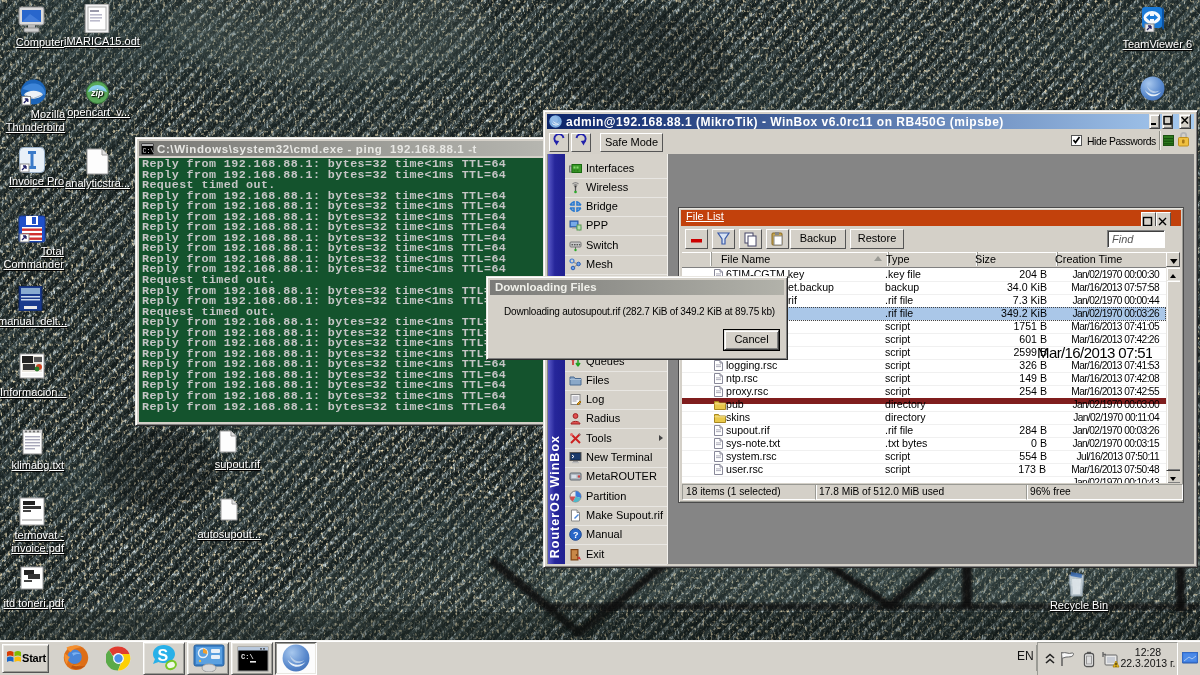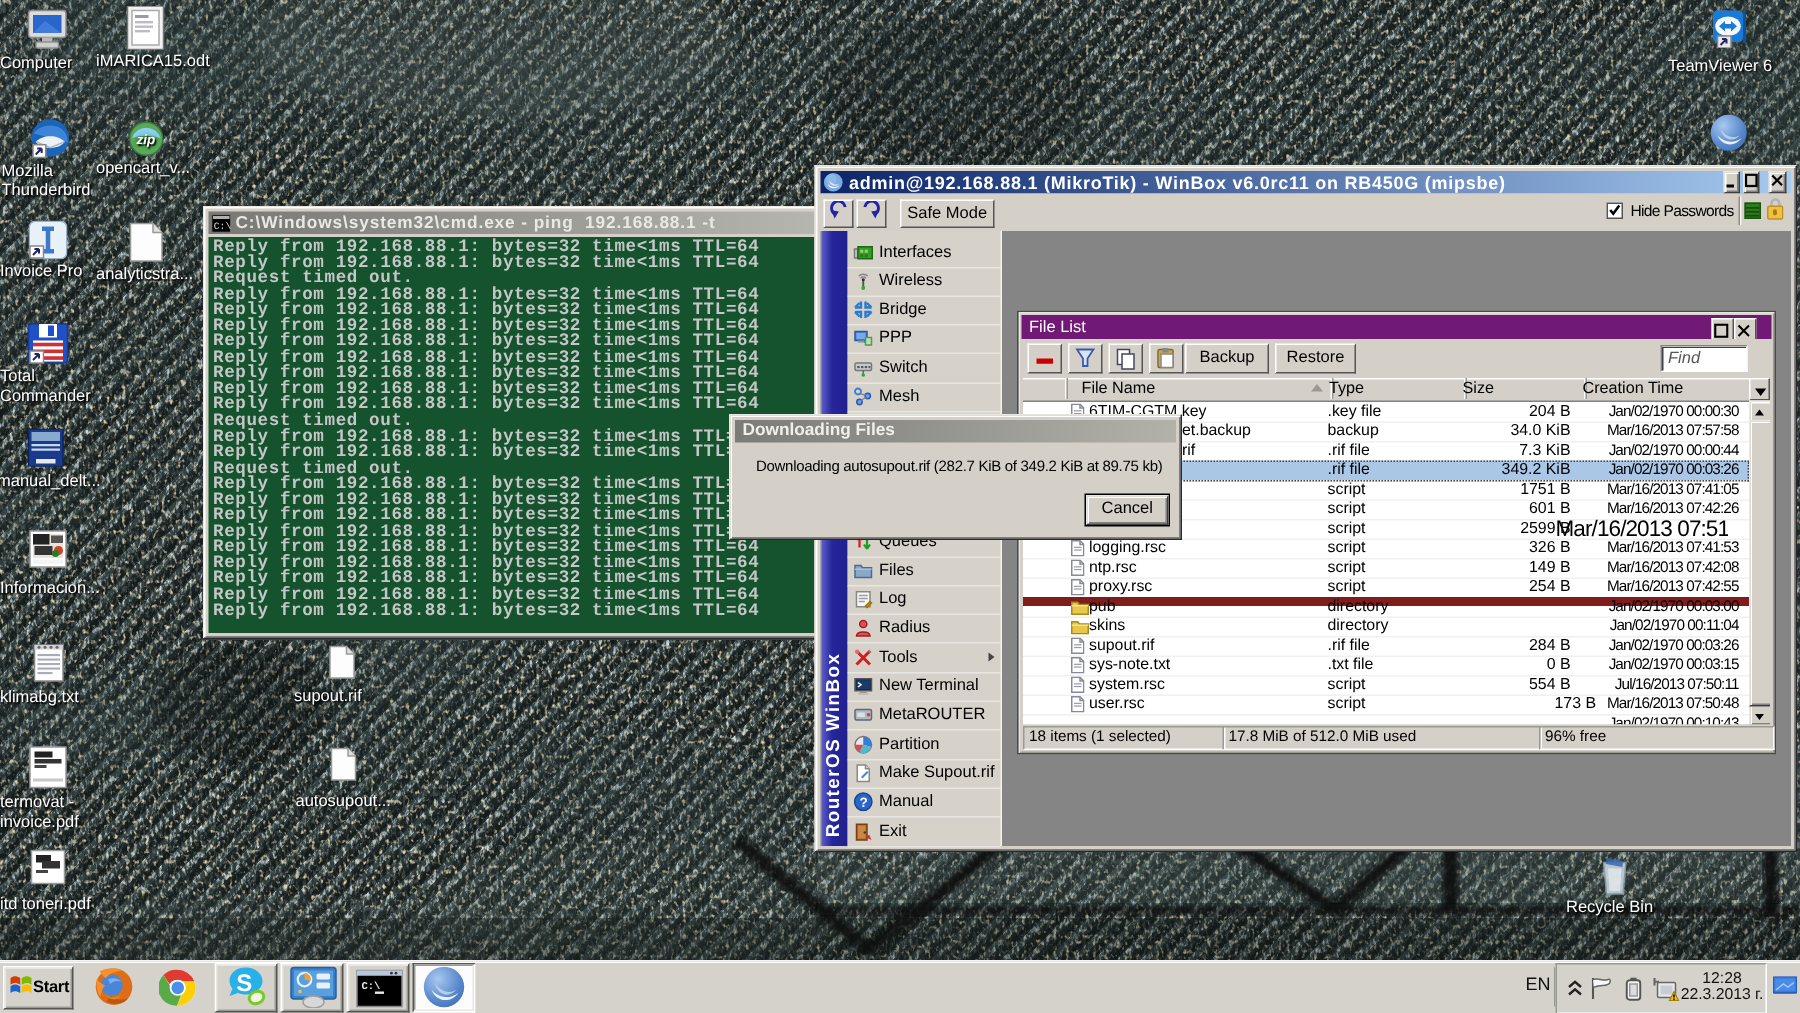--- a/index.html
+++ b/index.html
@@ -6,21 +6,21 @@
 body{width:1200px;height:675px;overflow:hidden;font-family:"Liberation Sans",sans-serif;-webkit-font-smoothing:antialiased;background:#20292a;position:relative;}
 #desk{position:absolute;left:0;top:0;width:1200px;height:675px;overflow:hidden;}
 #bgbase{position:absolute;left:0;top:0;width:1200px;height:641px;z-index:0;
 background-color:#1e2726;
 background-image:
  repeating-linear-gradient(90deg, rgba(8,14,15,0.18) 0 1.5px, rgba(0,0,0,0) 1.5px 4px),
  repeating-linear-gradient(135deg, rgba(100,118,122,0.34) 0 3.3px, rgba(30,42,44,0.08) 4.4px 6.6px, rgba(8,14,15,0.42) 7.1px 9.9px, rgba(30,42,44,0.08) 10.4px 11px);}
 #bgn1{position:absolute;left:0;top:0;width:1200px;height:641px;z-index:0;
  -webkit-mask-image:repeating-linear-gradient(135deg, rgba(0,0,0,1) 0 4.4px, rgba(0,0,0,0.3) 4.4px 11px);}
 #bgov{position:absolute;left:0;top:0;z-index:0;}
-.dicon{position:absolute;z-index:1;text-align:left;color:#fff;font-size:11px;line-height:13px;text-shadow:1px 1px 1px rgba(0,0,0,0.95),0 0 3px rgba(0,0,0,0.7);}
+.dicon{position:absolute;z-index:1;text-align:right;color:#fff;font-size:11px;line-height:13px;text-shadow:1px 1px 1px rgba(0,0,0,0.95),0 0 3px rgba(0,0,0,0.7);text-decoration:underline;}
 .dicon svg{display:block;margin:0 auto 2px auto;}
 .btn{background:#d4d0c8;border:1px solid;border-color:#e9e7e2 #404040 #404040 #e9e7e2;box-shadow:inset 1px 1px 0 #fff,inset -1px -1px 0 #808080;}
 
 #cmd{position:absolute;left:135px;top:137px;width:410px;height:287px;z-index:2;background:#d4d0c8;border:1px solid;border-color:#e9e7e2 #2a2a2a #2a2a2a #e9e7e2;box-shadow:inset 1px 1px 0 #fff,inset -1px -1px 0 #808080;}
 #cmdtitle{position:absolute;left:3px;top:3px;right:3px;height:15px;background:linear-gradient(90deg,#787874,#b6b6b0);display:flex;align-items:center;padding-left:2px;}
 #cmdtitle .t{color:#e8e8e4;font-weight:bold;font-size:11.5px;margin-left:3px;white-space:nowrap;letter-spacing:0.6px;}
 #cmdbody{position:absolute;left:3px;top:20px;right:3px;bottom:3px;background:#14532d;overflow:hidden;}
 #cmdbody pre{margin:0;padding:1px 0 0 3px;font-family:"Liberation Mono",monospace;font-weight:bold;font-size:11.7px;line-height:10.55px;letter-spacing:0.42px;color:#c6c6c6;}
 
 #wb{position:absolute;left:543px;top:110px;width:653px;height:456px;z-index:3;background:#d4d0c8;border:1px solid;border-color:#e9e7e2 #2a2a2a #2a2a2a #e9e7e2;box-shadow:inset 1px 1px 0 #fff,inset -1px -1px 0 #808080;}
@@ -32,21 +32,21 @@
 #wbcontent{position:absolute;left:3px;top:43px;right:3px;bottom:3px;background:#858585;}
 #strip{position:absolute;left:1px;top:0;width:17px;bottom:0;background:linear-gradient(90deg,#5a5ac8,#26269a 40%,#202090);}
 #strip .vt{position:absolute;left:0px;bottom:6px;width:17px;color:#fff;font-size:12.5px;font-weight:bold;writing-mode:vertical-rl;transform:rotate(180deg);letter-spacing:1px;white-space:nowrap;}
 #sidemenu{position:absolute;left:18px;top:0;width:102px;bottom:0;background:#d6d2ca;border-right:1px solid #f4f2ee;}
 .mitem{position:absolute;left:0;width:100%;height:19px;font-size:11px;color:#000;}
 .mitem .ic{position:absolute;left:4px;top:3px;width:13px;height:13px;}
 .mitem .tx{position:absolute;left:21px;top:3px;white-space:nowrap;}
 .mitem .arrow{position:absolute;right:4px;top:6px;width:0;height:0;border-left:4px solid #444;border-top:3px solid transparent;border-bottom:3px solid transparent;}
 
 #fl{position:absolute;left:131px;top:53px;width:504px;height:294px;background:#d4d0c8;border:1px solid #4a4a4a;box-shadow:inset 1px 1px 0 #e8e6e0,inset -1px -1px 0 #9a9a94;}
-#fltitle{position:absolute;left:2px;top:2px;right:2px;height:16px;background:#701a75;color:#fff;font-size:11px;display:flex;align-items:center;}
+#fltitle{position:absolute;left:2px;top:2px;right:2px;height:16px;background:#c2410c;color:#fff;font-size:11px;display:flex;align-items:flex-start;text-decoration:underline;}
 #fltitle .t{margin-left:5px;}
 .flbtn{position:absolute;top:4px;width:13px;height:13px;background:#d4d0c8;border:1px solid;border-color:#fff #555 #555 #fff;}
 #fltool{position:absolute;left:2px;top:18px;right:2px;height:26px;background:#d4d0c8;}
 #flgrid{position:absolute;left:3px;top:44px;right:3px;bottom:19px;background:#fff;overflow:hidden;}
 #flhead{position:absolute;left:0;top:0;right:0;height:15px;background:#d4d0c8;font-size:10.8px;color:#000;border-bottom:1px solid #808080;box-shadow:inset 0 1px 0 #fff;}
 .hcell{position:absolute;top:0;height:14px;border-right:1px solid #9a9a94;box-shadow:inset -1px 0 0 #fff;padding-left:8px;line-height:15px;}
 .frow{position:absolute;left:0;right:14px;height:13px;font-size:10.6px;white-space:nowrap;}
 .fcell{position:absolute;top:0;height:13px;line-height:13.5px;overflow:hidden;}
 #flstatus{position:absolute;left:3px;bottom:3px;right:3px;height:16px;background:#d4d0c8;font-size:10.2px;}
 .stcell{position:absolute;top:1px;height:14px;border:1px solid;border-color:#9a9a94 #fff #fff #9a9a94;line-height:14px;padding-left:3px;}
@@ -693,21 +693,21 @@
                 <div class="fcell" style="left:289px;width:76px;text-align:right;padding-right:3px;">284 B</div>
                 <div class="fcell" style="left:369px;width:108px;text-align:right;padding-right:7px;font-size:10.2px;letter-spacing:-0.6px;">Jan/02/1970 00:03:26</div>
               </div>
               <div class="frow" style="top:184.5px;border-bottom:1px solid #f0f0f0;">
                 <div class="fcell" style="left:31px;width:168px;"><span style="position:relative;padding-left:12px;left:1px;"><svg width="9" height="11" viewBox="0 0 9 11" style="position:absolute;left:0;top:1px;">
                       <path d="M0.5,0.5 L6,0.5 L8.5,3 L8.5,10.5 L0.5,10.5 Z" fill="#fff" stroke="#889"></path>
                       <path d="M6,0.5 L6,3 L8.5,3" fill="none" stroke="#889"></path>
                       <rect x="2" y="4.5" width="5" height="0.8" fill="#99a"></rect>
                       <rect x="2" y="6.3" width="5" height="0.8" fill="#99a"></rect>
                     </svg>sys-note.txt</span></div>
-                <div class="fcell" style="left:203px;width:85px;">.txt file</div>
+                <div class="fcell" style="left:203px;width:85px;">.txt bytes</div>
                 <div class="fcell" style="left:289px;width:76px;text-align:right;padding-right:3px;">0 B</div>
                 <div class="fcell" style="left:369px;width:108px;text-align:right;padding-right:7px;font-size:10.2px;letter-spacing:-0.6px;">Jan/02/1970 00:03:15</div>
               </div>
               <div class="frow" style="top:197.5px;border-bottom:1px solid #f0f0f0;">
                 <div class="fcell" style="left:31px;width:168px;"><span style="position:relative;padding-left:12px;left:1px;"><svg width="9" height="11" viewBox="0 0 9 11" style="position:absolute;left:0;top:1px;">
                       <path d="M0.5,0.5 L6,0.5 L8.5,3 L8.5,10.5 L0.5,10.5 Z" fill="#fff" stroke="#889"></path>
                       <path d="M6,0.5 L6,3 L8.5,3" fill="none" stroke="#889"></path>
                       <rect x="2" y="4.5" width="5" height="0.8" fill="#99a"></rect>
                       <rect x="2" y="6.3" width="5" height="0.8" fill="#99a"></rect>
                     </svg>system.rsc</span></div>
@@ -716,21 +716,21 @@
                 <div class="fcell" style="left:369px;width:108px;text-align:right;padding-right:7px;font-size:10.2px;letter-spacing:-0.6px;">Jul/16/2013 07:50:11</div>
               </div>
               <div class="frow" style="top:210.5px;border-bottom:1px solid #f0f0f0;">
                 <div class="fcell" style="left:31px;width:168px;"><span style="position:relative;padding-left:12px;left:1px;"><svg width="9" height="11" viewBox="0 0 9 11" style="position:absolute;left:0;top:1px;">
                       <path d="M0.5,0.5 L6,0.5 L8.5,3 L8.5,10.5 L0.5,10.5 Z" fill="#fff" stroke="#889"></path>
                       <path d="M6,0.5 L6,3 L8.5,3" fill="none" stroke="#889"></path>
                       <rect x="2" y="4.5" width="5" height="0.8" fill="#99a"></rect>
                       <rect x="2" y="6.3" width="5" height="0.8" fill="#99a"></rect>
                     </svg>user.rsc</span></div>
                 <div class="fcell" style="left:203px;width:85px;">script</div>
-                <div class="fcell" style="left:306px;width:76px;text-align:right;padding-right:3px;">173 B</div>
+                <div class="fcell" style="left:288px;width:76px;text-align:right;padding-right:3px;">173 B</div>
                 <div class="fcell" style="left:369px;width:108px;text-align:right;padding-right:7px;font-size:10.2px;letter-spacing:-0.6px;">Mar/16/2013 07:50:48</div>
               </div>
               <div class="frow" style="top:223.5px;border-bottom:1px solid #f0f0f0;">
                 <div class="fcell" style="left:31px;width:168px;"><span style="position:relative;padding-left:0px;left:1px;"></span></div>
                 <div class="fcell" style="left:203px;width:85px;"></div>
                 <div class="fcell" style="left:289px;width:76px;text-align:right;padding-right:3px;"></div>
                 <div class="fcell" style="left:369px;width:108px;text-align:right;padding-right:7px;font-size:10.2px;letter-spacing:-0.6px;">Jan/02/1970 00:10:43</div>
               </div>
             </div>
 <div id="flvscroll" style="position:absolute;right:0;top:15px;bottom:0;width:14px;background:#d4d0c8;">

